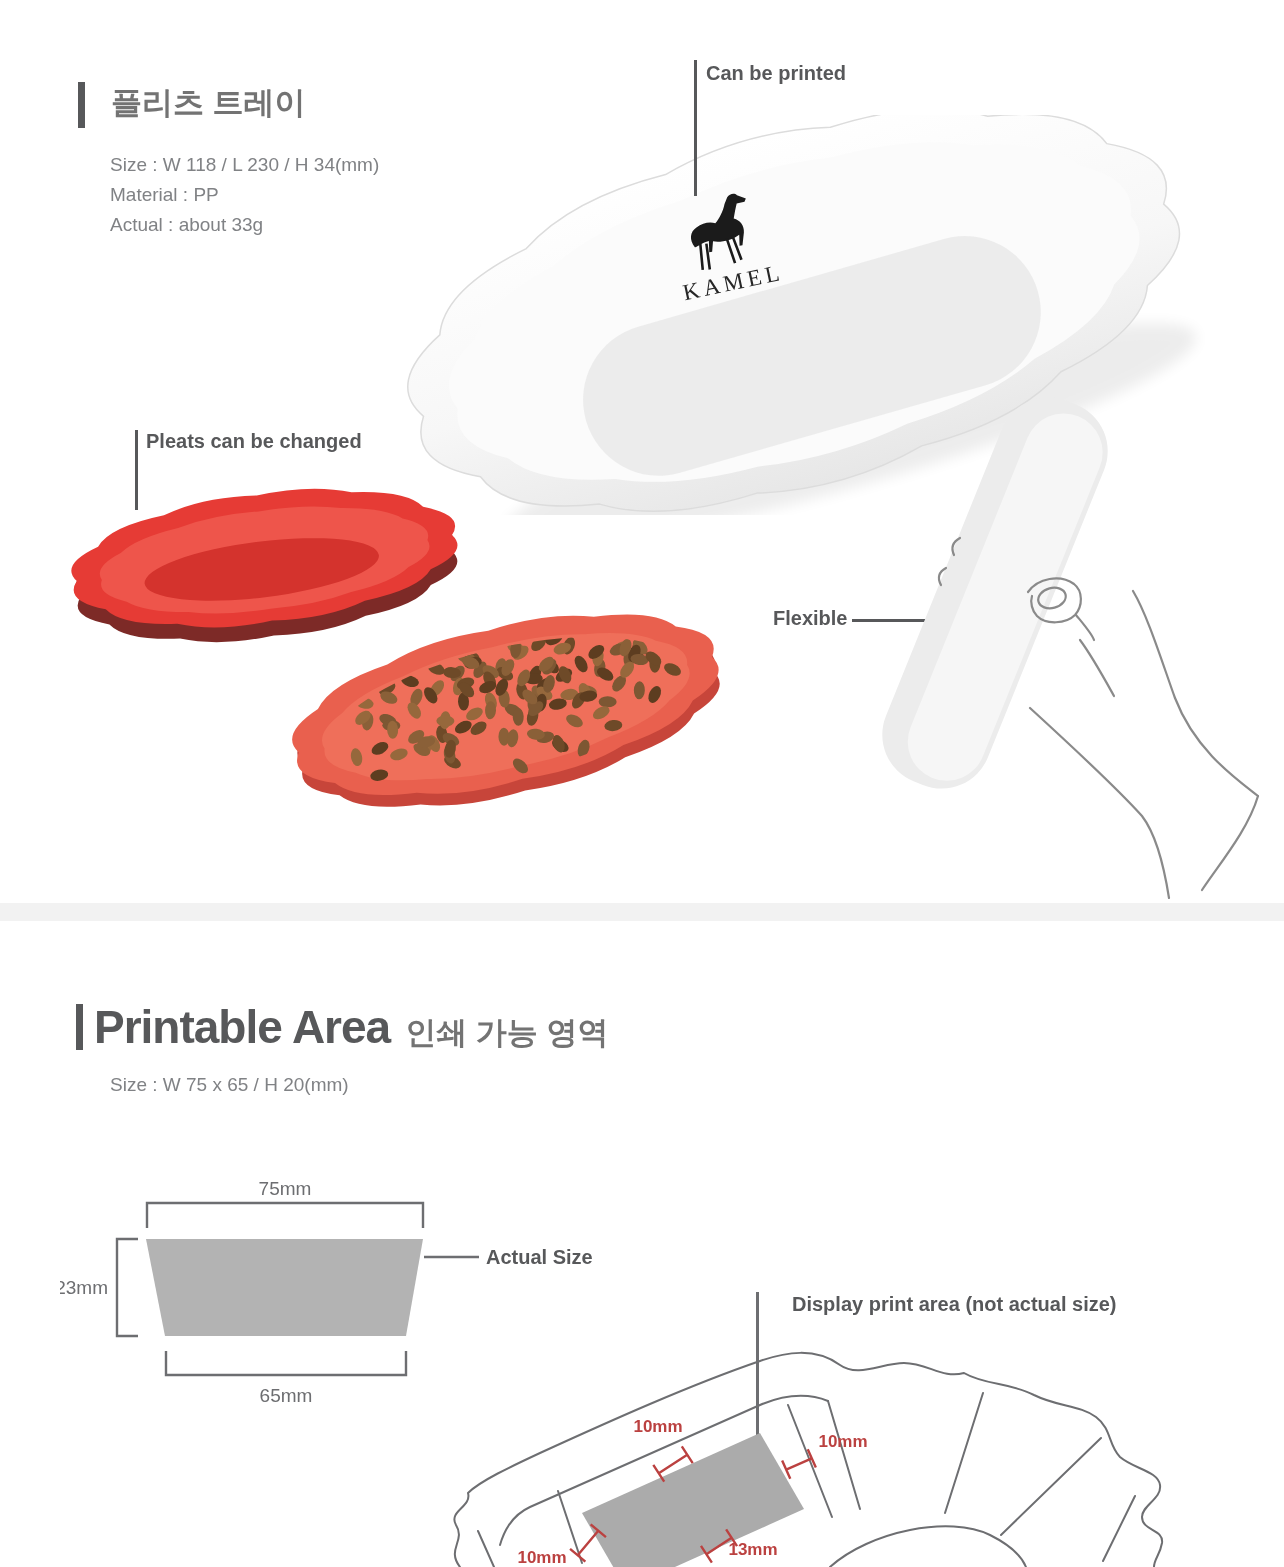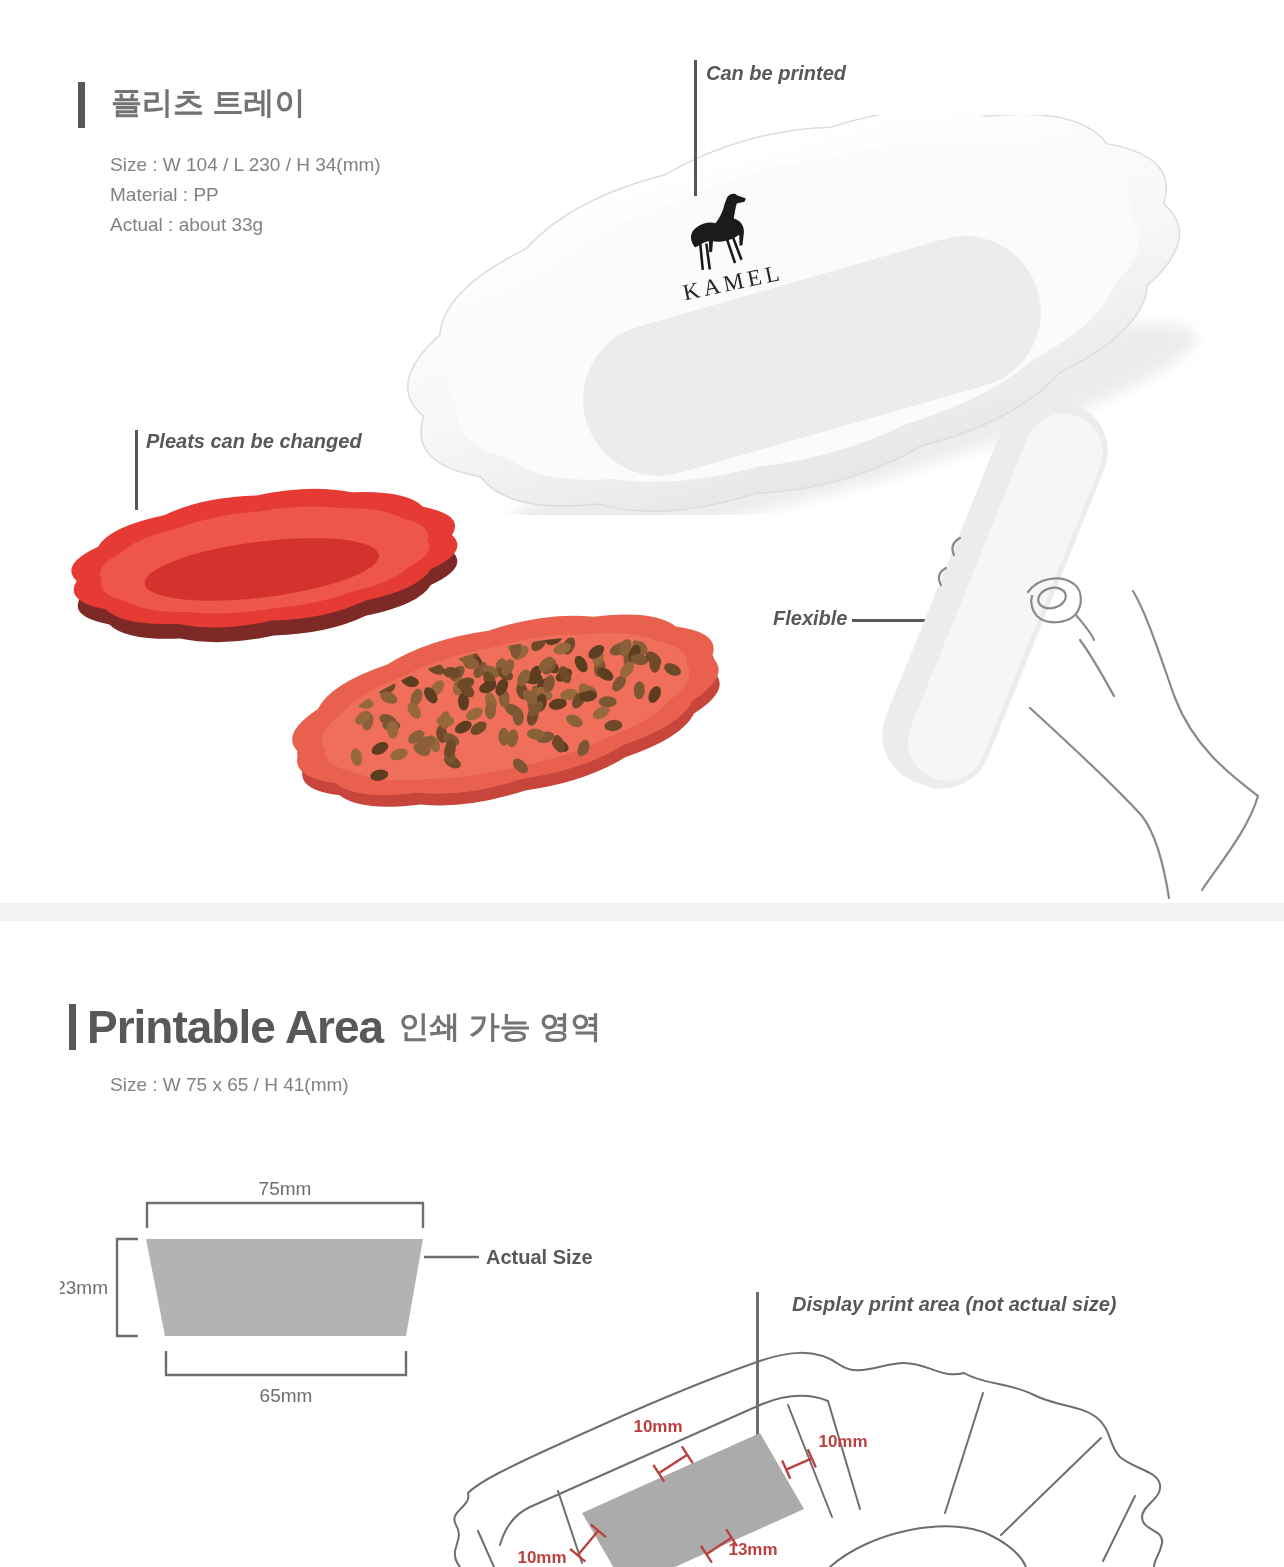--- a/index.html
+++ b/index.html
@@ -9,21 +9,21 @@
   
   .title-row{position:absolute;display:flex;align-items:baseline;}
   .tbar{width:7px;background:#57585a;align-self:center;height:46px;margin-right:11px;flex:0 0 auto;}
   .ttl-en{font-size:46px;font-weight:700;color:#57585a;letter-spacing:-1px;white-space:nowrap;}
   .ttl-ko{font-size:31px;font-weight:700;color:#737373;margin-left:15px;white-space:nowrap;}
 
   .spec-block{position:absolute;left:110px;top:150px;font-size:19px;color:#808285;line-height:30px;}
   .size-line{position:absolute;left:110px;top:1074px;font-size:19px;color:#808285;}
 
   
-  .callout{position:absolute;font-size:20px;font-weight:700;color:#57585a;white-space:nowrap;font-style:italic;}
+  .callout{position:absolute;font-size:20px;font-weight:700;color:#57585a;white-space:nowrap;}
   .vline{position:absolute;width:2.5px;background:#57585a;}
   .hline{position:absolute;height:2.5px;background:#57585a;}
   .vline.thin{background:#6d6e71;}
 
   .divider{position:absolute;left:0;top:903px;width:1284px;height:18px;background:#f2f2f2;}
 
   svg{position:absolute;overflow:hidden;}
   text{font-family:"Liberation Sans", sans-serif;}
   .dim-label{font-size:19px;fill:#6d6e71;}
   .dim-bold{font-size:20px;font-weight:700;fill:#57585a;}
@@ -34,21 +34,21 @@
 <body>
 
 <div id="page">
 
   <div class="title-row" style="left:78px;top:82px;">
     <span class="tbar"></span>
     <span class="ttl-ko">플리츠 트레이</span>
   </div>
 
   <div class="spec-block">
-    <div>Size : W 104 / L 230 / H 34(mm)</div>
+    <div>Size : W 118 / L 230 / H 34(mm)</div>
     <div>Material : PP</div>
     <div>Actual : about 33g</div>
   </div>
 
   <svg id="white-tray-svg" style="left:360px;top:115px;" width="870" height="400" viewBox="0 0 870 400">
     <defs>
       <linearGradient id="gw" x1="0" y1="0" x2="0" y2="1">
         <stop offset="0" stop-color="#ffffff"></stop>
           <stop offset="0.55" stop-color="#f7f7f7"></stop>
           <stop offset="1" stop-color="#e7e7e7"></stop>
@@ -235,27 +235,27 @@
       <path d="M200,262 C212,278 224,300 234,318"></path>
       <path d="M148,214 C158,200 180,196 194,206 C203,213 203,228 195,237 C186,246 166,247 157,238 C152,233 150,224 152,218"></path>
       <ellipse cx="172" cy="220" rx="14" ry="10" transform="rotate(-15 172 220)"></ellipse>
       <path d="M196,237 C205,248 212,256 214,262"></path>
       <path d="M80,160 q-11,6 -6,17 M66,190 q-11,6 -5,17"></path>
     </g>
   </svg>
 
   <div class="divider"></div>
 
-  <div class="title-row" style="left:69px;top:1000px;align-items:center;">
+  <div class="title-row" style="left:76px;top:1000px;">
     <span class="tbar"></span>
     <span class="ttl-en">Printable Area</span>
     <span class="ttl-ko">인쇄 가능 영역</span>
   </div>
 
-  <div class="size-line">Size : W 75 x 65 / H 41(mm)</div>
+  <div class="size-line">Size : W 75 x 65 / H 20(mm)</div>
 
   <svg id="dim-svg" style="left:60px;top:1175px;" width="620" height="240" viewBox="0 0 620 240">
     <g stroke="#6d6e71" stroke-width="2.4" fill="none">
       <path d="M87,53 L87,28 L363,28 L363,53"></path>
       <path d="M78,64 L57,64 L57,161 L78,161"></path>
       <path d="M106,176 L106,200 L346,200 L346,176"></path>
       <path d="M364,82 L419,82"></path>
     </g>
     <polygon points="86,64 363,64 346,161 105,161" fill="#b3b3b3"></polygon>
     <text class="dim-label" x="225" y="20" text-anchor="middle">75mm</text>

